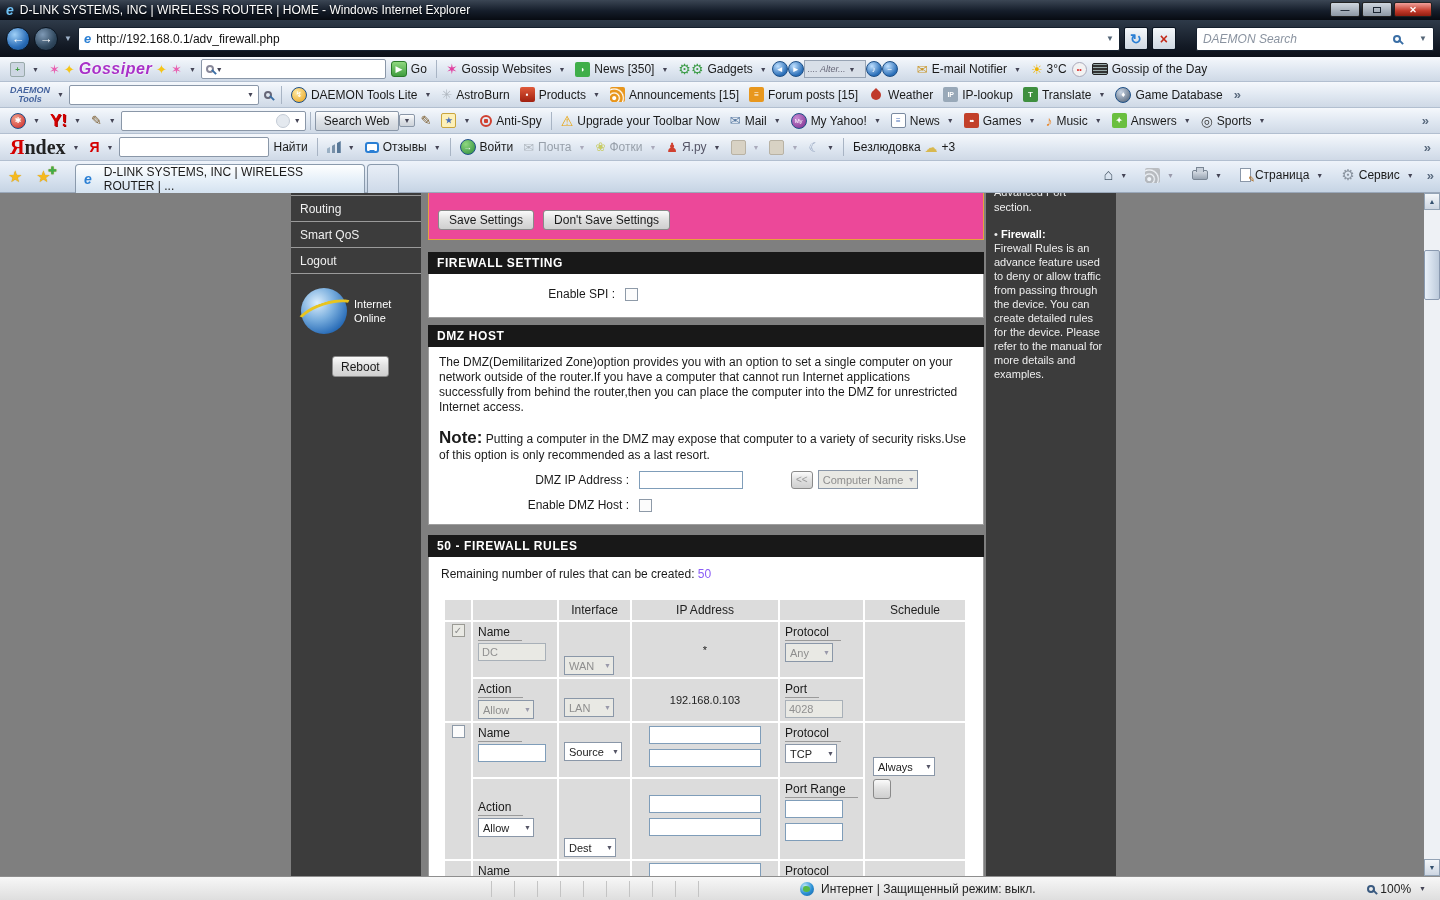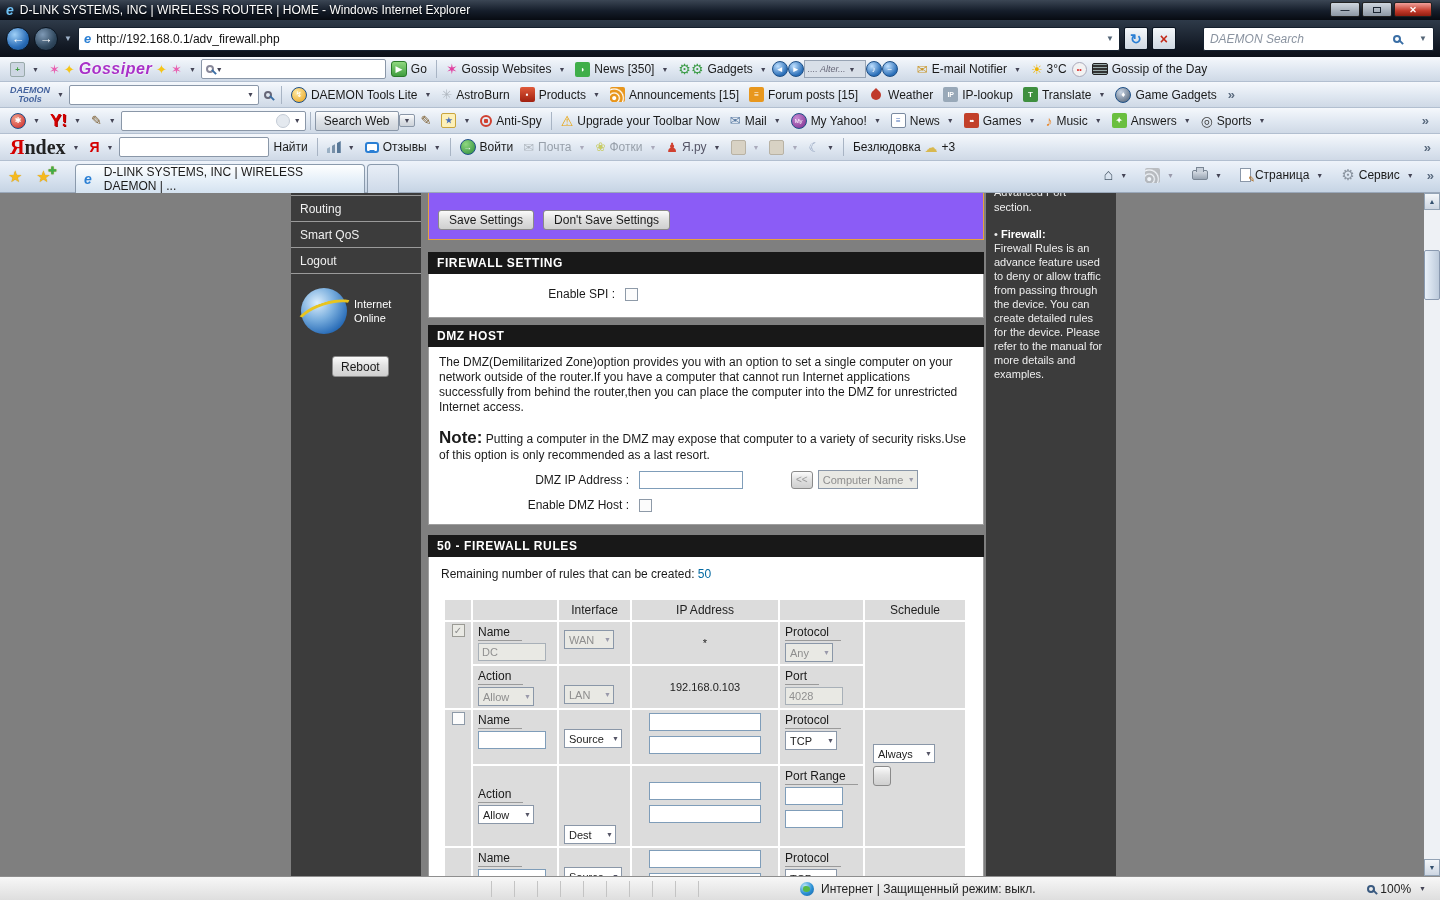--- a/index.html
+++ b/index.html
@@ -25,21 +25,21 @@
   .navcirc.back{background:radial-gradient(circle at 35% 30%,#9fd0f7,#2a6db8 60%,#154a86)}
   .navcirc.fwd{background:radial-gradient(circle at 35% 30%,#7e99b5,#31495f 60%,#1d2d3e)}
   .navdd{color:#9fb2c8;font-size:8px;margin:0 2px}
   .urlfield{flex:0 0 1042px;height:24px;background:#fff;border:1px solid #15202e;border-radius:2px;display:flex;align-items:center;padding:0 5px;gap:5px}
   .urlfield .ie-e{color:#2a7fd4;font-size:13px;margin:0}
   .urlfield .url{color:#111;font-size:12px;flex:1}
   .urlfield .fld-dd{color:#567;font-size:8px}
   .addr-btn{width:24px;height:23px;border:1px solid #0a1420;border-radius:2px;background:linear-gradient(#f4f7fa,#cfd8e2);display:flex;align-items:center;justify-content:center;font-weight:bold}
   .refresh-glyph{color:#2a7fd4;font-size:14px}
   .stop-glyph{color:#c32a1a;font-size:14px}
-  .searchbox{margin-left:23px;flex:1;height:24px;background:#fff;border:1px solid #15202e;border-radius:2px;display:flex;align-items:center;padding:0 6px;gap:18px}
+  .searchbox{margin-left:16px;flex:1;height:24px;background:#fff;border:1px solid #15202e;border-radius:2px;display:flex;align-items:center;padding:0 6px;gap:18px}
   .searchbox input{flex:1;border:none;outline:none;font-size:12px;font-style:italic;color:#555;background:transparent;font-family:"Liberation Sans",sans-serif}
   .searchbox input::placeholder{color:#8a93a0;font-style:italic}
   .mag{width:8px;height:8px;border:2px solid #3a6ea5;border-radius:50%;position:relative;flex:0 0 auto}
   .mag::after{content:"";position:absolute;width:6px;height:2px;background:#3a6ea5;right:-5px;bottom:-2px;transform:rotate(45deg)}
 
   
   .tbar{left:0;width:1440px;background:linear-gradient(#f5f8fc,#dfe7f1 55%,#cfd9e6);border-bottom:1px solid #b2bfd0;display:flex;align-items:center;padding:0 5px;color:#1a1a1a;white-space:nowrap}
   .ti{display:flex;align-items:center;gap:4px;padding:1px 5px;border-radius:2px}
   .tinput{height:20px;background:#fff;border:1px solid #8a97a8;border-radius:2px;display:flex;align-items:center;padding:0 4px;justify-content:flex-end}
   .sq{width:15px;height:15px;border-radius:2px;display:inline-flex;align-items:center;justify-content:center;color:#fff;font-size:8px;font-weight:bold;flex:0 0 auto}
@@ -91,38 +91,38 @@
   .nav .first{border-top:1px solid #9a9a9a}
   .sb-status{position:absolute;left:10px;top:95px;display:flex;align-items:center;gap:7px}
   .globe{width:46px;height:46px;border-radius:50%;background:radial-gradient(circle at 35% 32%,#dceefc,#79aede 40%,#2a6db8 75%,#174e8a);position:relative}
   .globe::after{content:"";position:absolute;left:-6px;top:14px;width:58px;height:22px;border:3px solid transparent;border-top-color:#e8c41e;border-radius:50%;transform:rotate(-18deg)}
   .sb-status .txt{font-size:11px;line-height:14px;color:#fff}
   .btn{background:linear-gradient(#fbfbfb,#e2e2e2 45%,#cfcfcf);border:1px solid #8a8a8a;border-radius:3px;font-size:12px;color:#1a1a1a;padding:2px 10px;display:inline-flex;align-items:center;justify-content:center;font-family:"Liberation Sans",sans-serif}
   .reboot{position:absolute;left:41px;top:163px;height:21px;padding:2px 8px}
 
   
   .content{position:absolute;left:428px;top:0;width:557px;height:683px}
-  .warnbox{position:absolute;left:0;top:-12px;width:556px;height:59px;background:#8b5cf6;border:1px solid #e8a33d}
+  .warnbox{position:absolute;left:0;top:-12px;width:556px;height:59px;background:#ec4899;border:1px solid #e8a33d}
   .warnbox .btnrow{position:absolute;left:9px;bottom:9px;display:flex;gap:9px}
   .warnbox .btn{height:20px;font-size:12px}
   .secbar{position:absolute;left:0;width:556px;height:22px;background:#181818;color:#fff;font-weight:bold;font-size:12px;letter-spacing:.6px;display:flex;align-items:center;padding:0 9px}
   .whitebox{position:absolute;left:0;width:556px;background:#fff;border:1px solid #9f9f9f;border-top:none}
   .lblrow{display:flex;align-items:center}
   .rlabel{display:inline-block;text-align:right;font-size:12px;color:#1a1a1a}
   .cb{width:13px;height:13px;border:1px solid #8e9aa8;background:#fcfcfc;display:inline-flex;align-items:center;justify-content:center;font-size:10px;color:#8a8a8a}
   .cb.checked{background:#e9e9e4;border-color:#9a9a94}
   .inp{height:18px;border:1px solid #7f9db9;background:#fff;font-size:11px;padding:0 3px;color:#222;font-family:"Liberation Sans",sans-serif}
   .inp.dis{background:#e9e9e4;color:#909090;border-color:#a8b0b8}
   .sel{height:19px;border:1px solid #8a97a8;background:#fff;display:inline-flex;align-items:center;justify-content:space-between;padding:0 2px 0 4px;font-size:11px;color:#222}
   .sel.dis{background:#e9e9e4;color:#8e8e8e}
   .sel .caret{color:#556}
   .sel.dis .caret{color:#99a}
   .notehead{font-size:17px;font-weight:bold;color:#1a1a1a}
   .para{font-size:12px;line-height:15px;color:#1a1a1a}
-  .redcount{color:#0369a1}
+  .redcount{color:#8b5cf6}
   
   table.rules{border-collapse:separate;border-spacing:2px;margin:16px 0 0 8px}
   table.rules td{background:#dcdcdc;vertical-align:top;font-size:11px;color:#222;padding:2px 5px}
   table.rules td.hd{text-align:center;font-size:12px;height:20px;vertical-align:middle}
   td.cbcell{vertical-align:middle;text-align:center;width:26px}
   .flbl{display:inline-block;border-bottom:1px solid #9a9a9a;padding:0 12px 1px 0;margin:1px 0 2px;font-size:12px;color:#1a1a1a}
   .ipcenter{text-align:center;vertical-align:middle!important;font-size:12px}
   .stack{display:flex;flex-direction:column;gap:5px;align-items:center}
 
   
@@ -286,21 +286,21 @@
       <span class="sq" style="background:#98a8b8;font-size:7px">IP</span>
       <span>IP-lookup</span>
     </span>
   <span class="ti">
       <span class="sq" style="background:#3f8f3f">T</span>
       <span>Translate</span>
       <i class="caret">▼</i>
     </span>
   <span class="ti">
       <span class="circ" style="background:radial-gradient(circle at 35% 30%,#c8d4e4,#4a5a6e)">♦</span>
-      <span>Game Gadgets</span>
+      <span>Game Database</span>
     </span>
   <span class="chev" style="margin-left:6px">»</span>
 </div>
 
 <div class="abs tbar" style="top:108px;height:26px">
   <span class="ti">
       <span class="circ" style="background:radial-gradient(circle at 35% 30%,#f0a08a,#c22)">✱</span>
       <i class="caret">▼</i>
     </span>
   <span class="ti">
@@ -440,21 +440,21 @@
   <span class="chev" style="margin-left:auto;margin-right:4px">»</span>
 </div>
 
 <div class="abs favbar">
   <div class="favstars">
     <span class="star">★</span>
     <span class="star starplus">★<span class="plus">✚</span></span>
   </div>
   <div class="tab">
     <span class="ie-e" style="color:#2a7fd4">e</span>
-    <span>D-LINK SYSTEMS, INC | WIRELESS DAEMON | ...</span>
+    <span>D-LINK SYSTEMS, INC | WIRELESS ROUTER | ...</span>
   </div>
   <div class="tabstub"></div>
   <div class="cmds">
     <span class="ti">
         <span class="house">⌂</span>
         <i class="caret">▼</i>
       </span>
     <span class="ti">
         <span class="sq rss" style="filter:grayscale(1);opacity:.6"></span>
         <i class="caret" style="color:#99a">▼</i>
@@ -558,21 +558,21 @@
               <td class="hd"></td>
           <td class="hd">Interface</td>
           <td class="hd">IP Address</td>
           <td class="hd"></td>
           <td class="hd">Schedule</td>
         </tr>
 
         <tr style="height:42px">
           <td class="cbcell" rowspan="2"><span class="cb checked">✓</span></td>
           <td><span class="flbl">Name</span><br><input class="inp dis" style="width: 68px;" value="DC"></td>
-          <td><span class="sel dis" style="width:50px;margin-top:6px">
+          <td><span class="sel dis" style="width:50px;margin-top:32px">
                   <span>WAN</span>
                   <i class="caret">▼</i>
                 </span></td>
           <td class="ipcenter">*</td>
           <td><span class="flbl">Protocol</span><br><span class="sel dis" style="width:48px">
                   <span>Any</span>
                   <i class="caret">▼</i>
                 </span></td>
           <td rowspan="2"></td>
         </tr>

